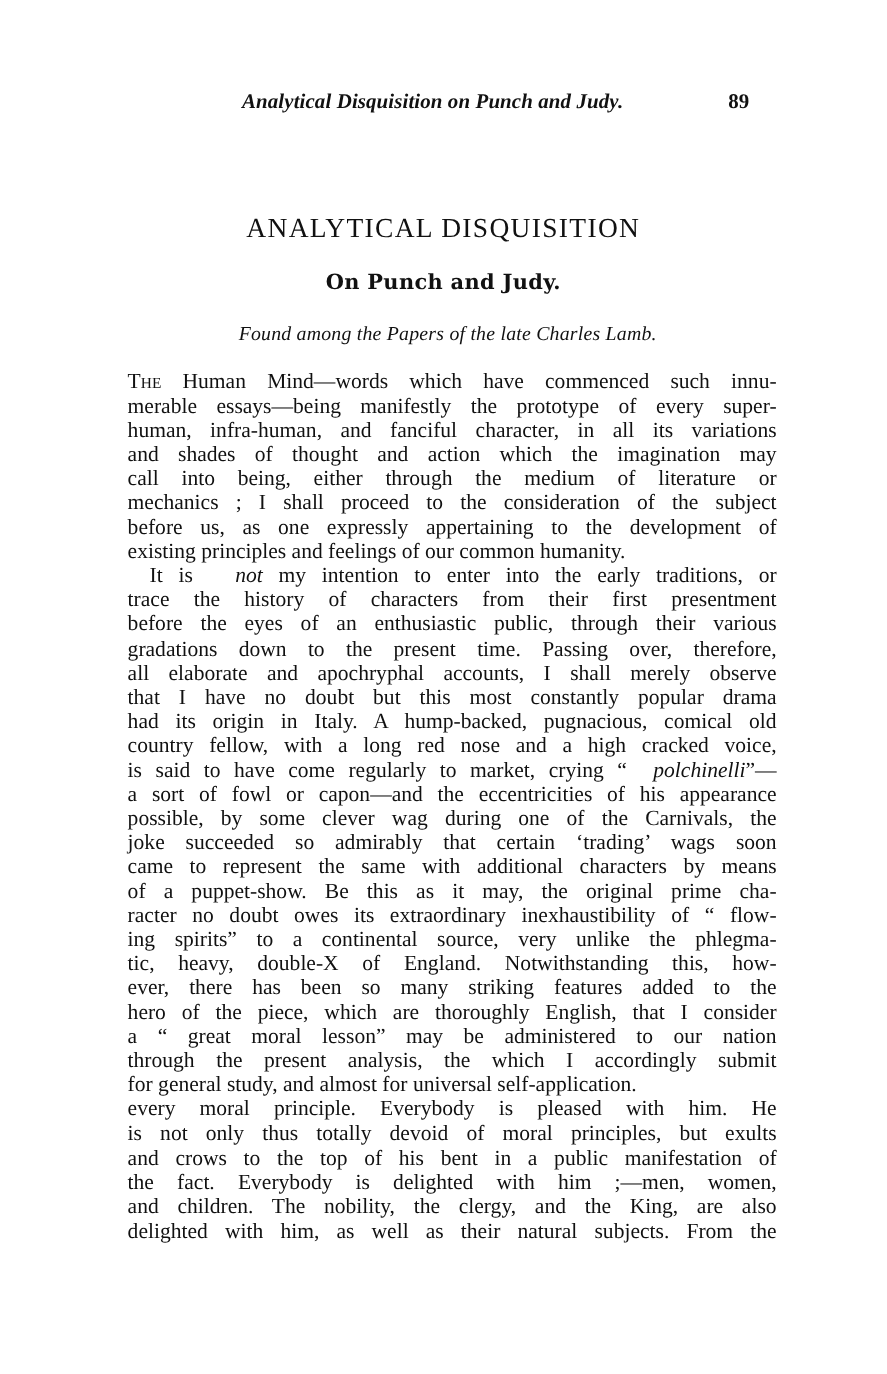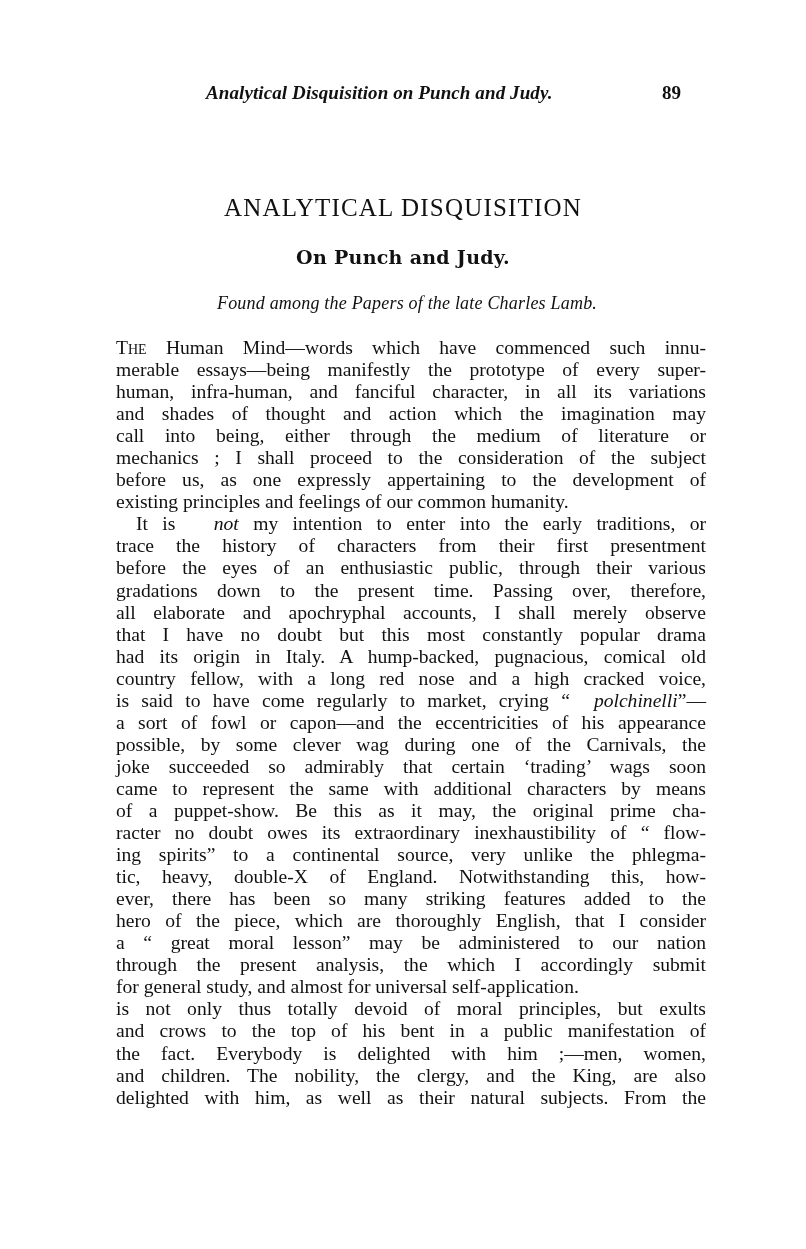--- a/index.html
+++ b/index.html
@@ -17,21 +17,21 @@
     }
     .running-head {
       position: absolute;
       top: 82px;
       left: 206px;
       width: 500px;
       height: 28px;
     }
     .running-title {
       position: absolute;
-      left: 0;
+      left: 14px;
       top: 0;
       font-style: italic;
       font-weight: bold;
       font-size: 19px;
       letter-spacing: 0.1px;
       white-space: nowrap;
     }
     .page-number {
       position: absolute;
       left: 456px;
@@ -140,19 +140,20 @@
       <span class="line"><span>racter no doubt owes its extraordinary inexhaustibility of “ flow-</span></span>
       <span class="line"><span>ing spirits” to a continental source, very unlike the phlegma-</span></span>
       <span class="line"><span>tic, heavy, double-X of England.  Notwithstanding this, how-</span></span>
       <span class="line"><span>ever, there has been so many striking features added to the</span></span>
       <span class="line"><span>hero of the piece, which are thoroughly English, that I consider</span></span>
       <span class="line"><span>a “ great moral lesson” may be administered to our nation</span></span>
       <span class="line"><span>through the present analysis, the which I accordingly submit</span></span>
       <span class="line last"><span>for general study, and almost for universal self-application.</span></span>
     </div>
     <div>
+      <span class="line"><span>every moral principle.  Everybody is pleased with him.  He</span></span>
       <span class="line"><span>is not only thus totally devoid of moral principles, but exults</span></span>
       <span class="line"><span>and crows to the top of his bent in a public manifestation of</span></span>
       <span class="line"><span>the fact.  Everybody is delighted with him ;—men, women,</span></span>
       <span class="line"><span>and children.  The nobility, the clergy, and the King, are also</span></span>
       <span class="line"><span>delighted with him, as well as their natural subjects.  From the</span></span>
     </div>
   </article>
 
 </body></html>

